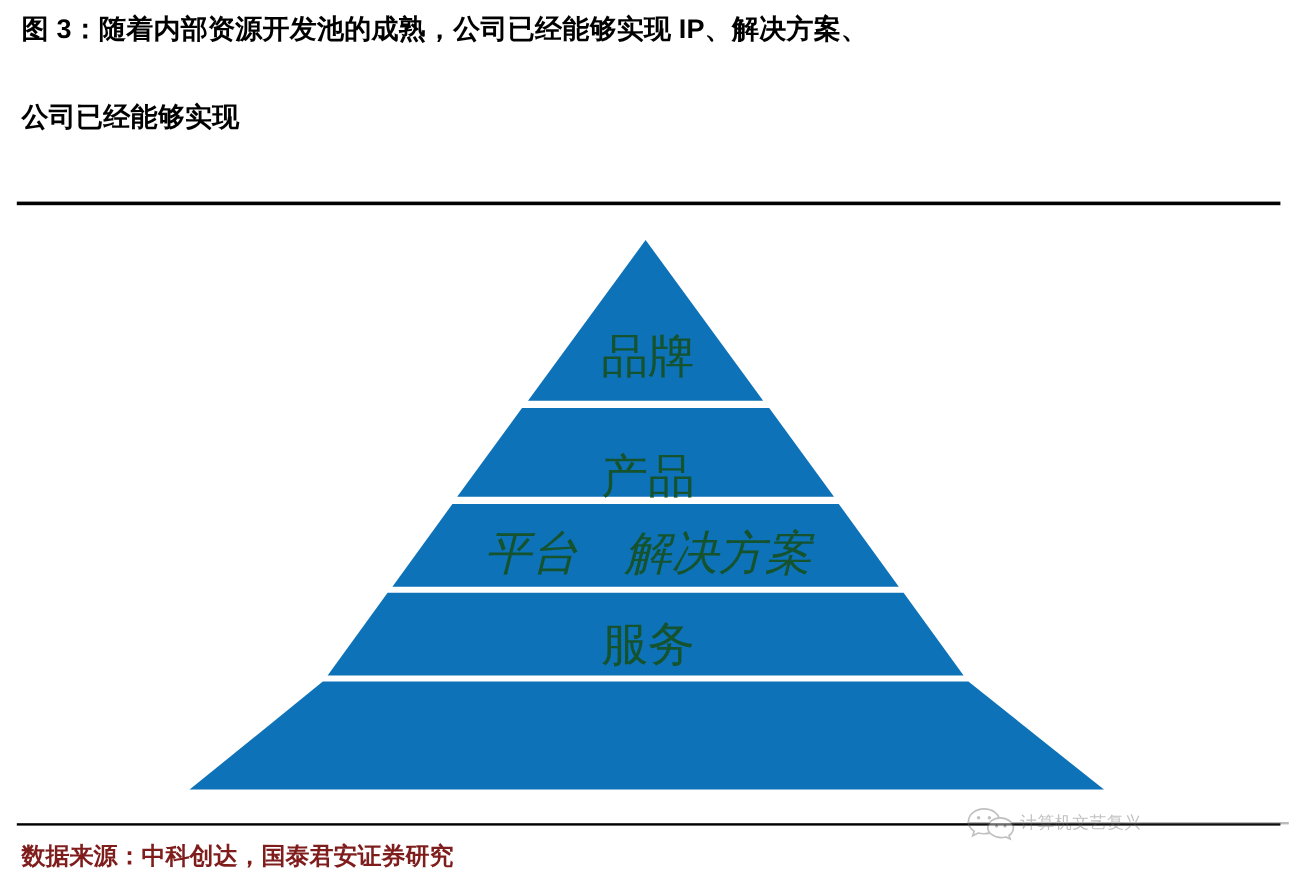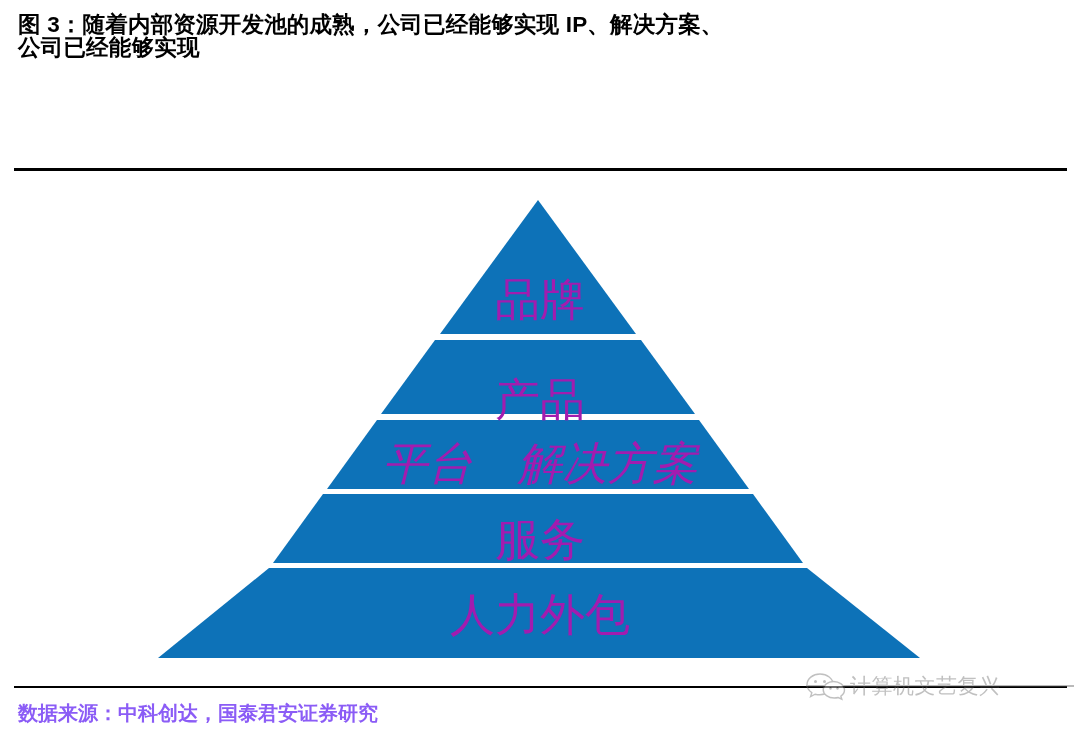--- a/index.html
+++ b/index.html
@@ -24,21 +24,21 @@
   }
   .title-line {
     font-family: "Liberation Sans", "DejaVu Sans", sans-serif;
     font-weight: bold;
     font-size: 22.5px;
     line-height: 1.0;
     color: #000000;
     letter-spacing: 0.2px;
     white-space: nowrap;
   }
-  .title-line.line1 { }
+  .title-line.line1 { margin-bottom: 50px; }
 
   
   .hrule {
     position: absolute;
     left: 14px;
     width: 1053px;
     height: 3px;
     background: #000000;
   }
   #rule-top    { top: 168px; }
@@ -54,42 +54,42 @@
   }
   #pyramid-svg {
     position: absolute;
     left: 0;
     top: 0;
   }
   .tier-label {
     position: absolute;
     width: 100%;
     text-align: center;
-    color: #a21caf;
+    color: #14532d;
     font-family: "Liberation Serif", "DejaVu Serif", serif;
-    font-size: 45px;
+    font-size: 39px;
     line-height: 1;
     white-space: pre;
     pointer-events: none;
   }
   #tier-label-0 { top: 98px; }
   #tier-label-1 { top: 198px; }
   #tier-label-2 { top: 262px; font-style: italic; }
   #tier-label-3 { top: 338px; }
   #tier-label-4 { top: 413px; }
 
   
   #source-note {
     position: absolute;
     left: 18px;
     top: 700px;
     font-family: "Liberation Sans", "DejaVu Sans", sans-serif;
     font-weight: bold;
     font-size: 20px;
-    color: #8b5cf6;
+    color: #7f1d1d;
     white-space: nowrap;
   }
 
   
   #watermark {
     position: absolute;
     left: 806px;
     top: 666px;
     width: 268px;
     height: 40px;
@@ -110,21 +110,21 @@
     z-index: 2;
     width: 40px;
     height: 30px;
     margin-right: 4px;
     flex: 0 0 auto;
   }
   #watermark-text {
     position: relative;
     z-index: 2;
     font-family: "Liberation Sans", "DejaVu Sans", sans-serif;
-    font-size: 21px;
+    font-size: 14px;
     color: #6b6b6b;
     letter-spacing: 0.5px;
     white-space: nowrap;
     background: transparent;
   }
 </style>
 </head>
 <body>
 
 <div id="figure-title">
@@ -147,21 +147,20 @@
 
     <polygon fill="#0d72b8" points="323,314 753,314 803,383 273,383"></polygon>
 
     <polygon fill="#0d72b8" points="269,388 807,388 920,478 158,478"></polygon>
   </svg>
 
   <div class="tier-label" id="tier-label-0">品牌</div>
   <div class="tier-label" id="tier-label-1">产品</div>
   <div class="tier-label" id="tier-label-2">平台　解决方案</div>
   <div class="tier-label" id="tier-label-3">服务</div>
-  <div class="tier-label" id="tier-label-4">人力外包</div>
 </div>
 
 <div id="source-note">数据来源：中科创达，国泰君安证券研究</div>
 
 <div id="watermark">
   <div id="watermark-rule"></div>
   <svg id="wechat-icon" viewBox="0 0 40 30">
 
     <path d="M14 3 C6.8 3 1 7.8 1 13.6 C1 16.9 2.9 19.8 5.8 21.7 L4.6 25.5 L9.1 23.2
              C10.6 23.6 12.3 23.8 14 23.8 C21.2 23.8 27 19 27 13.2 C27 7.5 21.2 3 14 3 Z" fill="none" stroke="#6b6b6b" stroke-width="1.4"></path>

